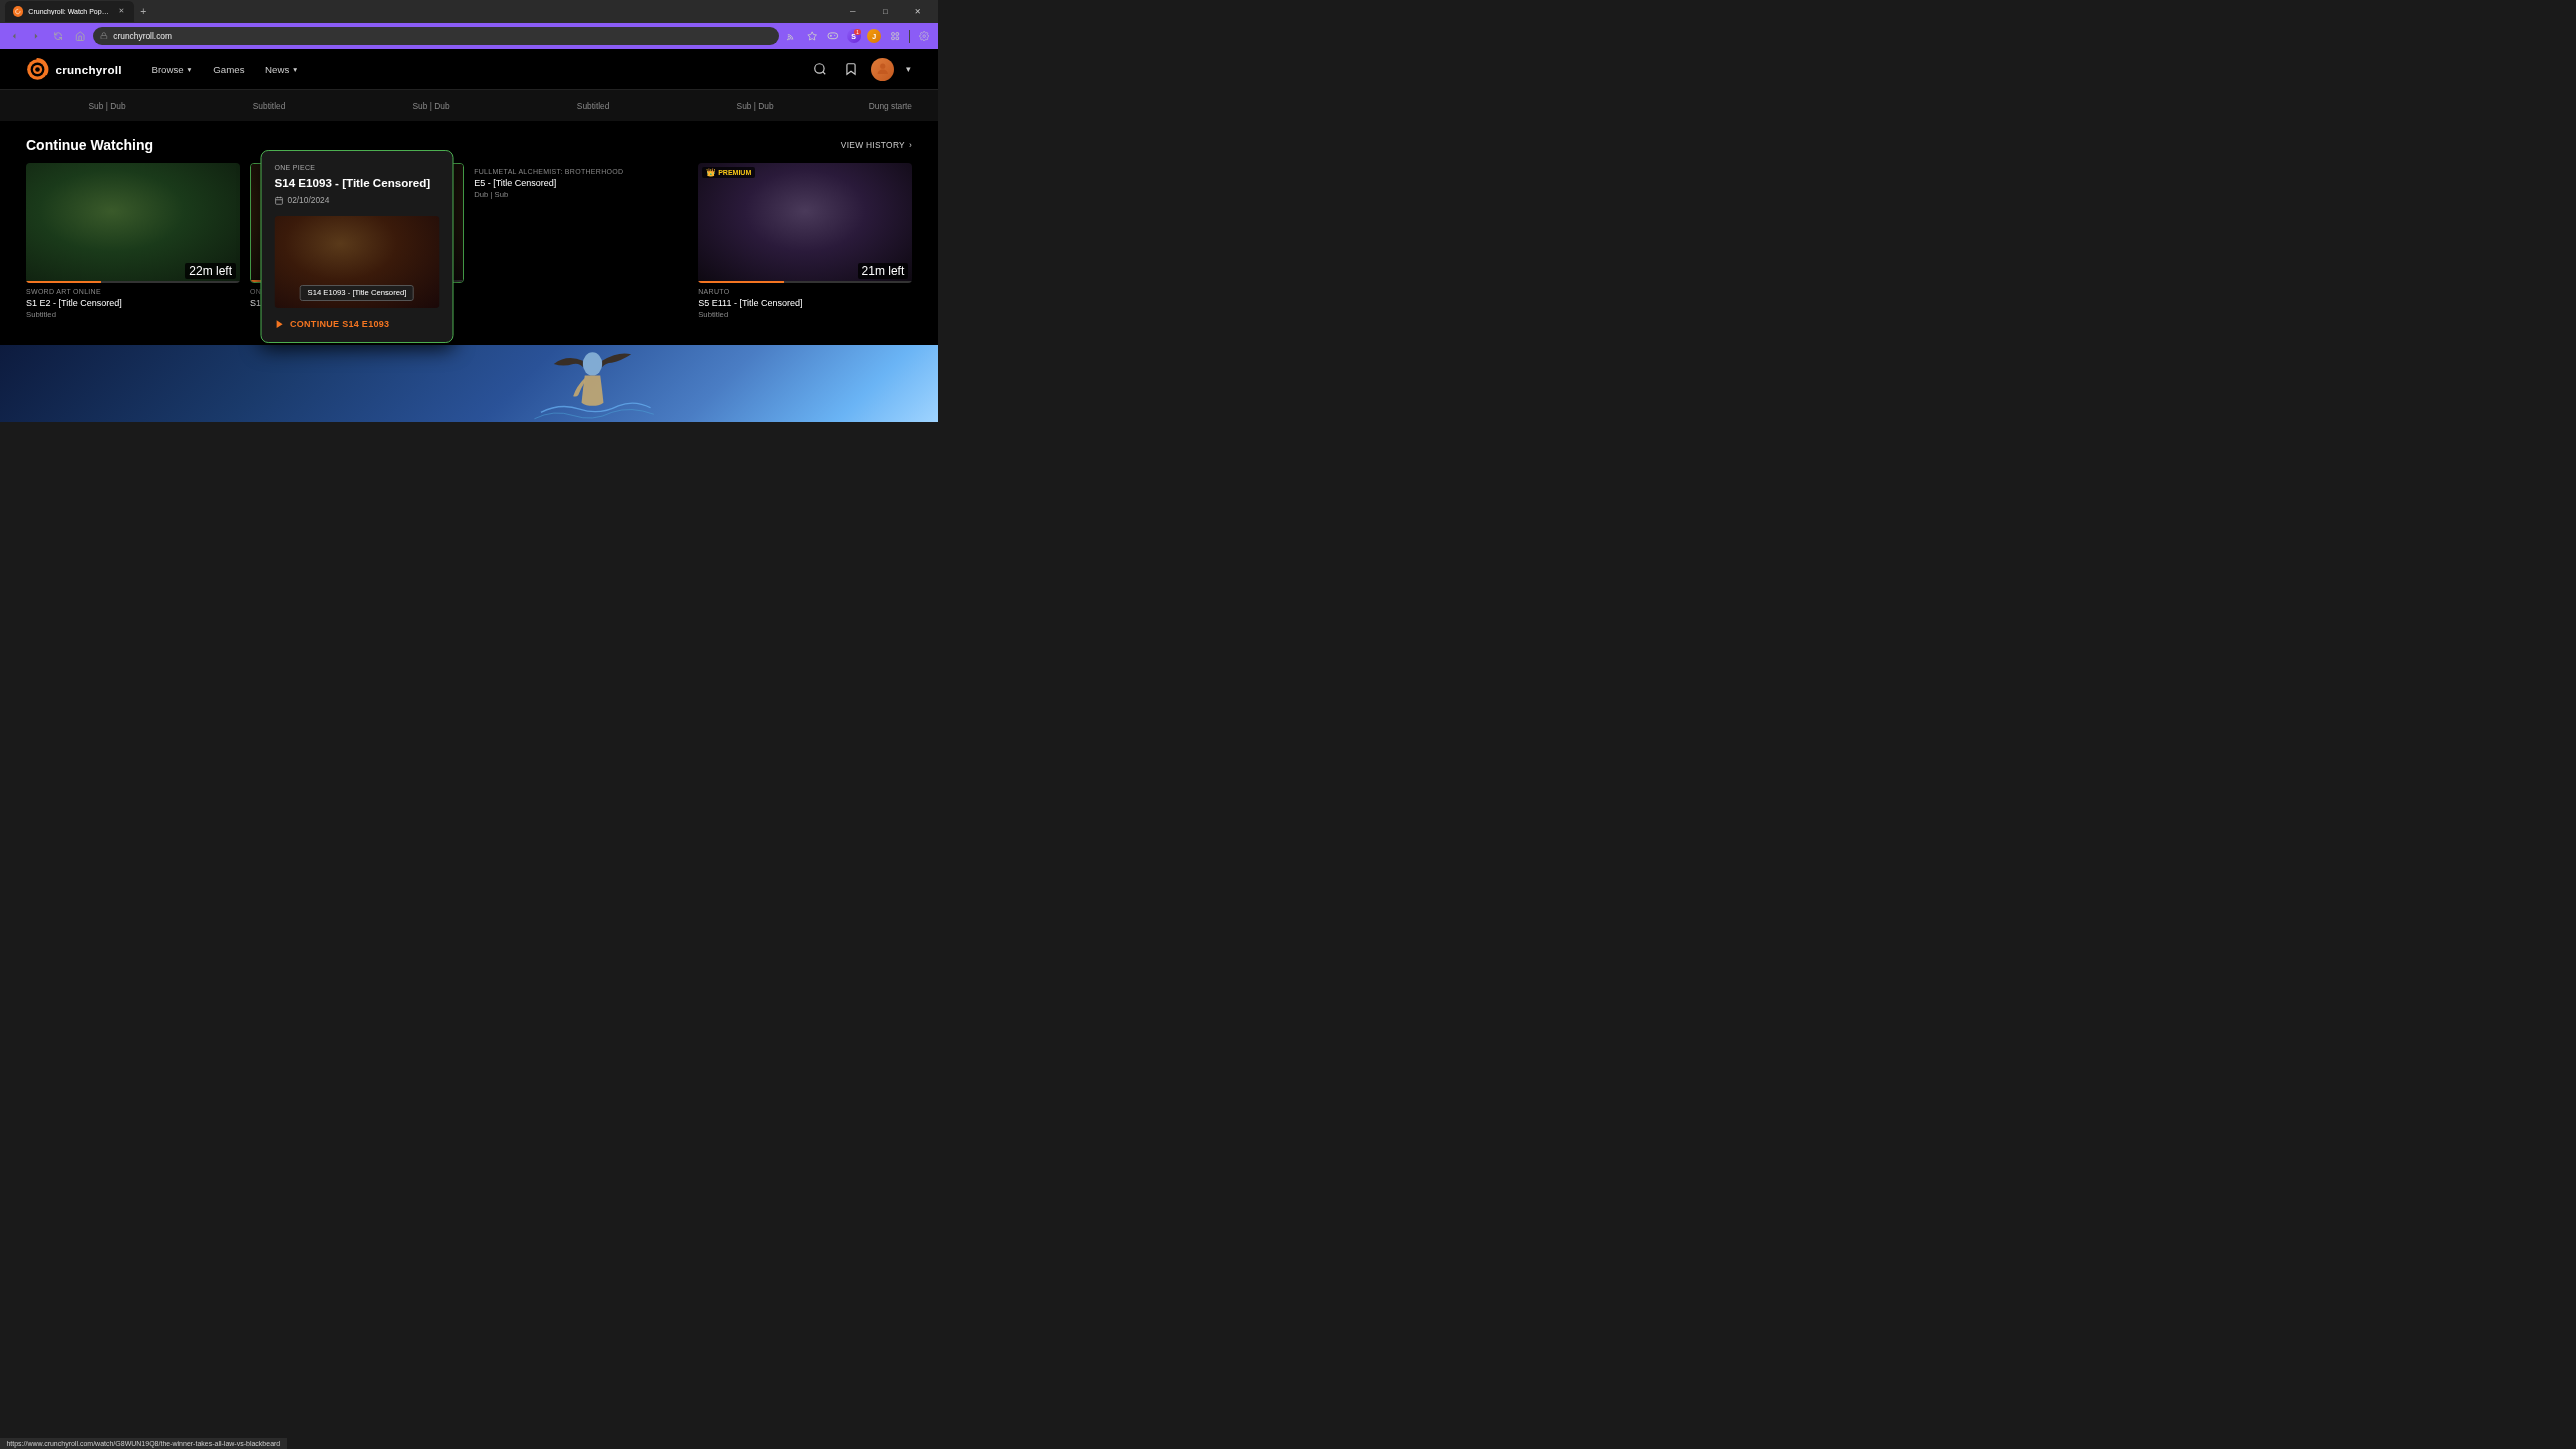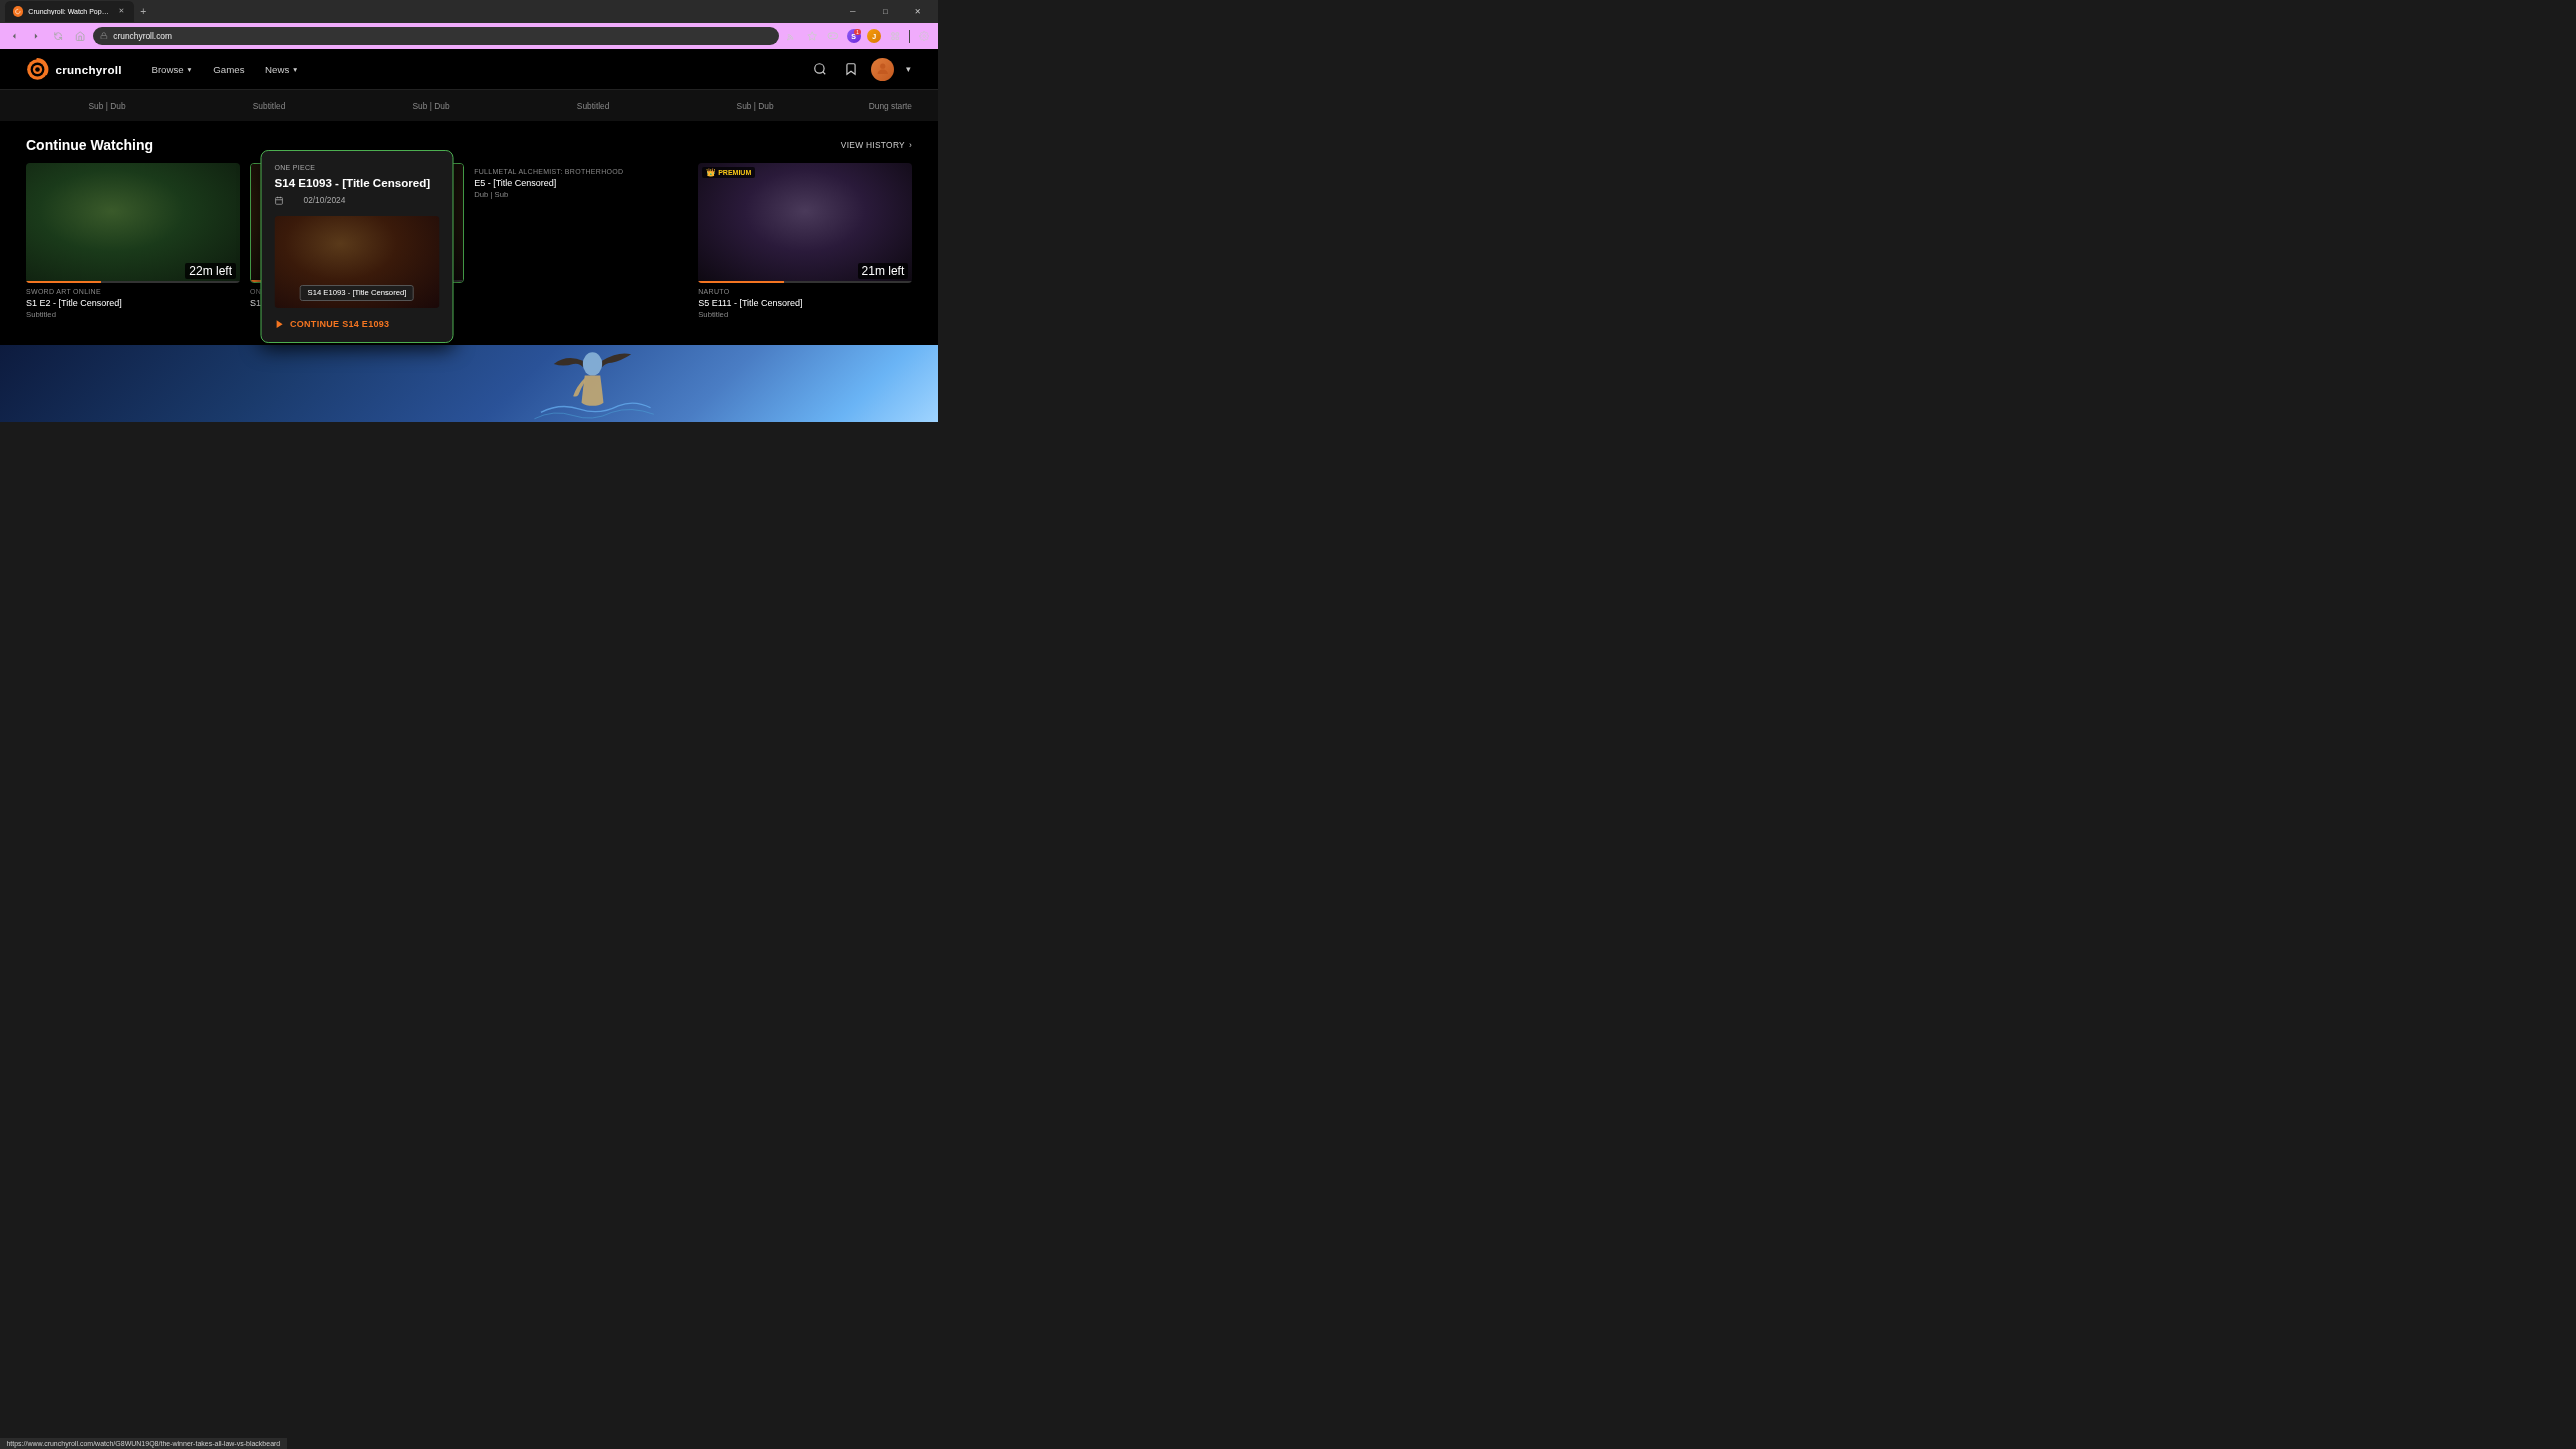--- a/index.html
+++ b/index.html
@@ -93,21 +93,21 @@
       font-size: 7.7px;
       color: #ccc;
       cursor: pointer;
     }
 
     
     .browser-toolbar {
       display: flex;
       align-items: center;
       height: 26px;
-      background: #f0abfc;
+      background: #8b5cf6;
       padding: 2.6px 5.2px;
       gap: 3.9px;
     }
     .nav-btn {
       width: 18px;
       height: 18px;
       display: flex;
       align-items: center;
       justify-content: center;
       color: #888;
@@ -396,21 +396,21 @@
     }
     .hover-episode-title {
       font-size: 11.6px;
       font-weight: 700;
       color: #fff;
       margin-bottom: 6.4px;
     }
     .hover-date {
       display: flex;
       align-items: center;
-      gap: 20px;
+      gap: 4px;
       font-size: 8.4px;
       color: #aaa;
       margin-bottom: 10.3px;
     }
     .hover-card-thumb {
       width: 100%;
       aspect-ratio: 16/9;
       border-radius: 3.9px;
       overflow: hidden;
       position: relative;

